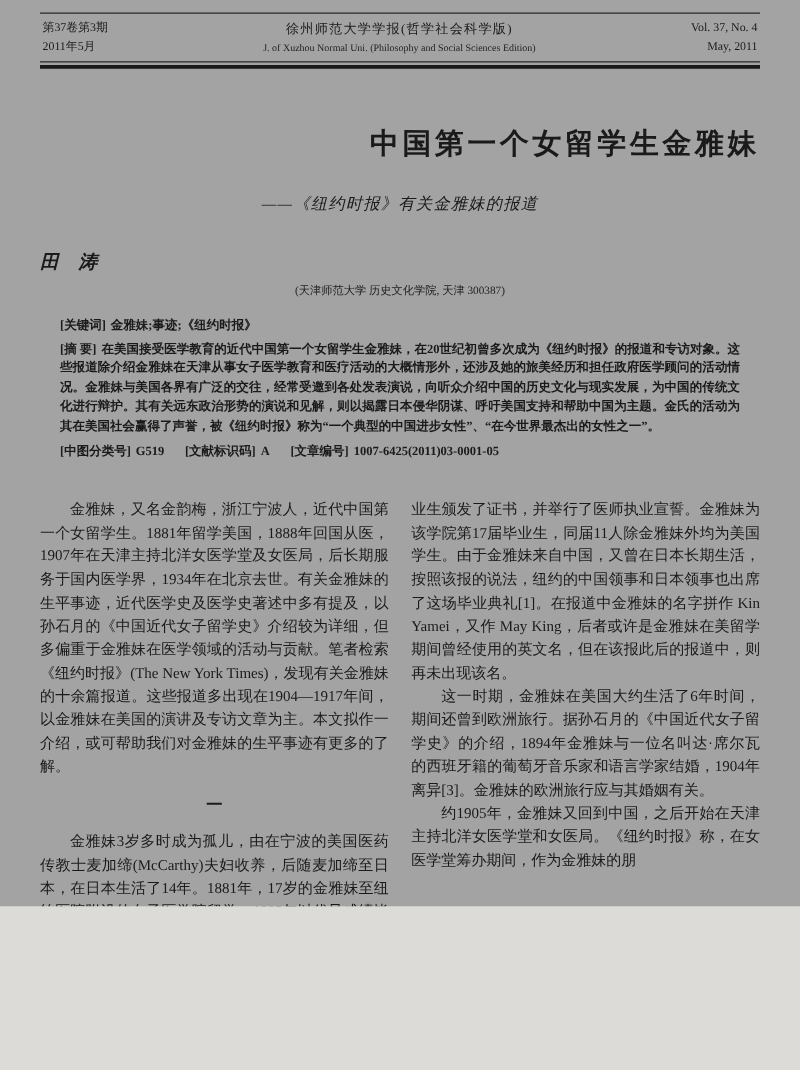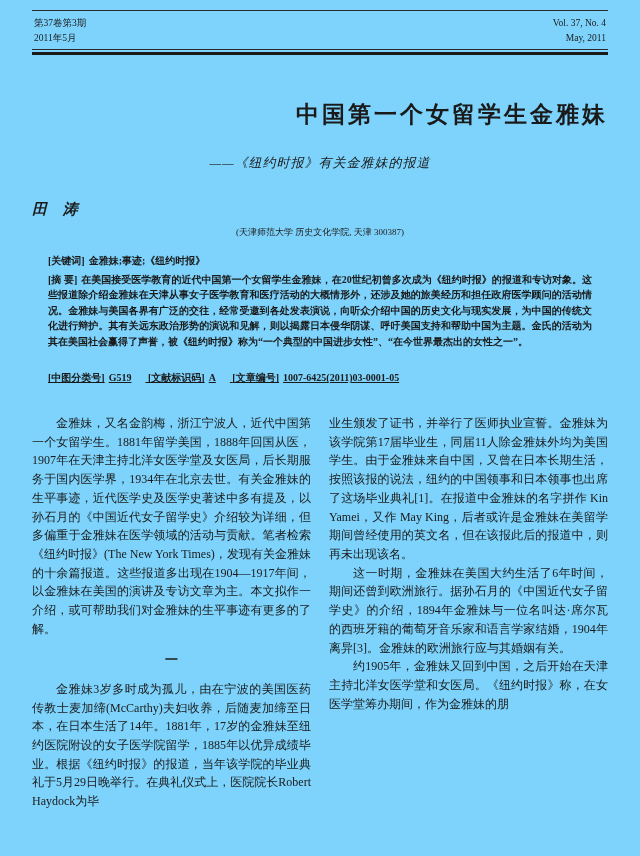--- a/index.html
+++ b/index.html
@@ -4,22 +4,22 @@
 <style>
   * { margin: 0; padding: 0; box-sizing: border-box; }
   html, body { width: 640px; }
   body {
     background: #dddbd7;
     font-family: "Liberation Serif", "DejaVu Serif", serif;
     color: #1a1a1a;
   }
   .page {
     width: 640px;
-    height: 856px;
-    background: #7dd3fc;
+    height: 725px;
+    background: #a3a3a3;
     padding: 10px 32px 10px 32px;
     overflow: hidden;
     position: relative;
   }
 
   
   .journal-header { border-top: 1px solid #2a2a2a; padding-top: 3px; }
   .hdr-row {
     display: flex;
     justify-content: space-between;
@@ -70,21 +70,21 @@
   
   .abstract-block {
     margin: 14px 16px 0 16px;
     font-size: 10px;
     font-weight: bold;
     line-height: 1.55;
     text-align: justify;
   }
   .kw-line { margin-bottom: 3px; }
   .lbl { margin-right: 4px; }
-  .meta-line { margin-top: 21px; text-decoration: underline; }
+  .meta-line { margin-top: 5px; }
   .meta-line .lbl { margin-left: 0; }
   .meta-line .val { margin-right: 14px; }
 
   
   .columns {
     margin-top: 28px;
     display: flex;
     gap: 18px;
     height: 424px;
     overflow: hidden;
@@ -122,20 +122,24 @@
 <body>
 
 <div class="page">
 
   <header class="journal-header">
     <div class="hdr-row">
       <div class="hdr-left">
         <div>第37卷第3期</div>
         <div>2011年5月</div>
       </div>
+      <div class="hdr-center">
+        <div class="cn">徐州师范大学学报(哲学社会科学版)</div>
+        <div class="en">J. of Xuzhou Normal Uni. (Philosophy and Social Sciences Edition)</div>
+      </div>
       <div class="hdr-right">
         <div>Vol. 37, No. 4</div>
         <div>May, 2011</div>
       </div>
     </div>
     <div class="hdr-rule-thin"></div>
     <div class="hdr-rule-thick"></div>
   </header>
 
   <h1 class="title">中国第一个女留学生金雅妹</h1>

